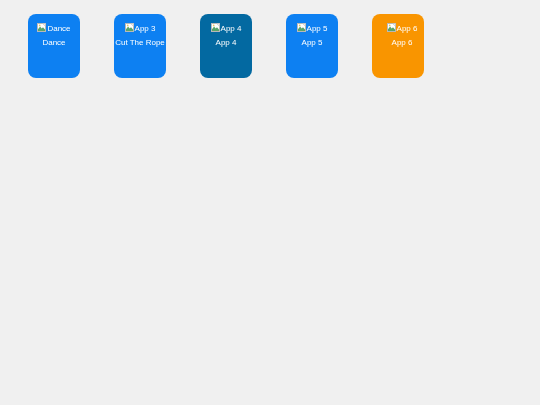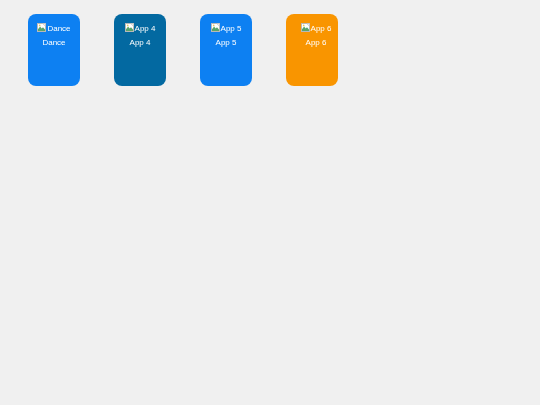--- a/index.html
+++ b/index.html
@@ -19,21 +19,21 @@
     position: absolute;
     left: 28px;
     top: 14px;
     display: flex;
     flex-direction: row;
     align-items: flex-start;
   }
 
   .app-tile {
     width: 52px;
-    height: 72px;
+    height: 64px;
     margin-right: 34px;
     border-radius: 8px;
     box-sizing: border-box;
     padding-top: 9px;
     text-align: center;
     cursor: pointer;
     user-select: none;
     flex: 0 0 auto;
   }
   .app-tile:last-child { margin-right: 0; padding-left: 8px; }
@@ -74,20 +74,29 @@
 <div id="app-grid">
     <div class="app-tile tile-blue" style="background: rgb(13, 128, 242);">
       <span class="tile-thumb"><span class="broken-img-icon"><svg viewBox="0 0 9 9" width="9" height="9" aria-hidden="true">
             <rect x="0.5" y="0.5" width="8" height="8" fill="#ffffff" stroke="#b8b8b8" stroke-width="1"></rect>
             <path d="M1 6.2 L3.1 3.6 L4.7 5.4 L6.0 4.2 L8 6.4 L8 8 L1 8 Z" fill="#5aa469"></path>
             <circle cx="2.7" cy="2.4" r="0.85" fill="#e8c35a"></circle>
             <path d="M5.6 0.5 L8.5 0.5 L8.5 3.4 Z" fill="#f0f0f0" stroke="#b8b8b8" stroke-width="0.6"></path>
           </svg></span><span>Dance</span></span>
       <span class="tile-label">Dance</span>
     </div>
+    <div class="app-tile tile-blue" style="background: rgb(13, 128, 242);">
+      <span class="tile-thumb"><span class="broken-img-icon"><svg viewBox="0 0 9 9" width="9" height="9" aria-hidden="true">
+            <rect x="0.5" y="0.5" width="8" height="8" fill="#ffffff" stroke="#b8b8b8" stroke-width="1"></rect>
+            <path d="M1 6.2 L3.1 3.6 L4.7 5.4 L6.0 4.2 L8 6.4 L8 8 L1 8 Z" fill="#5aa469"></path>
+            <circle cx="2.7" cy="2.4" r="0.85" fill="#e8c35a"></circle>
+            <path d="M5.6 0.5 L8.5 0.5 L8.5 3.4 Z" fill="#f0f0f0" stroke="#b8b8b8" stroke-width="0.6"></path>
+          </svg></span><span>App 3</span></span>
+      <span class="tile-label">Cut The Rope</span>
+    </div>
     <div class="app-tile tile-orange" style="background: #0369a1;">
       <span class="tile-thumb"><span class="broken-img-icon"><svg viewBox="0 0 9 9" width="9" height="9" aria-hidden="true">
             <rect x="0.5" y="0.5" width="8" height="8" fill="#ffffff" stroke="#b8b8b8" stroke-width="1"></rect>
             <path d="M1 6.2 L3.1 3.6 L4.7 5.4 L6.0 4.2 L8 6.4 L8 8 L1 8 Z" fill="#5aa469"></path>
             <circle cx="2.7" cy="2.4" r="0.85" fill="#e8c35a"></circle>
             <path d="M5.6 0.5 L8.5 0.5 L8.5 3.4 Z" fill="#f0f0f0" stroke="#b8b8b8" stroke-width="0.6"></path>
           </svg></span><span>App 4</span></span>
       <span class="tile-label">App 4</span>
     </div>
     <div class="app-tile tile-blue" style="background: rgb(13, 128, 242); text-align: center;">

